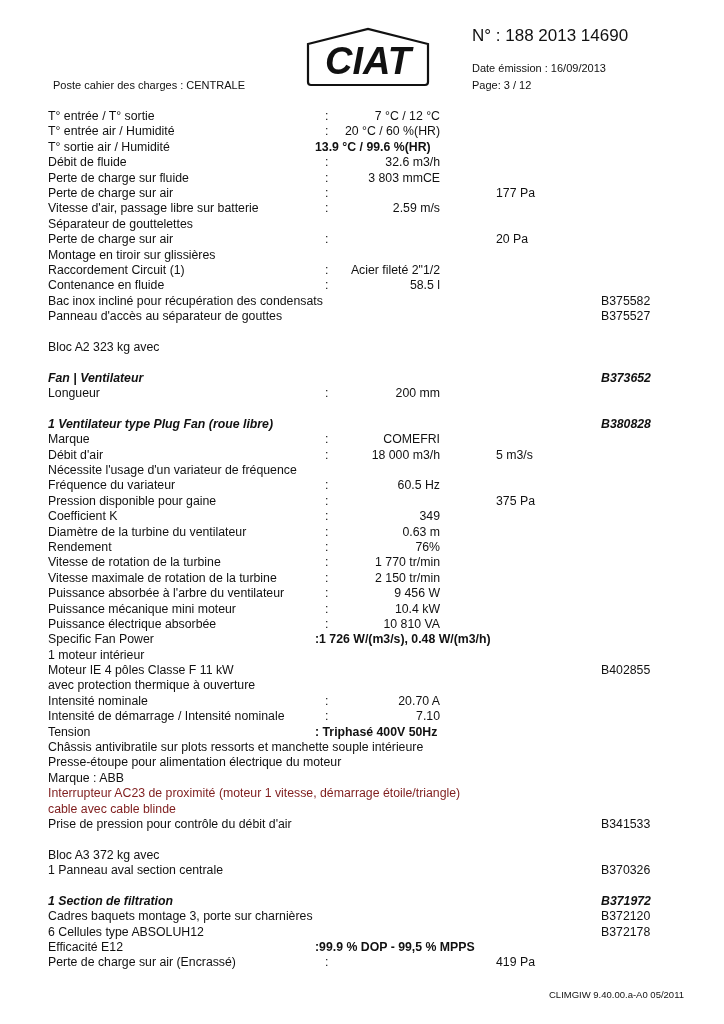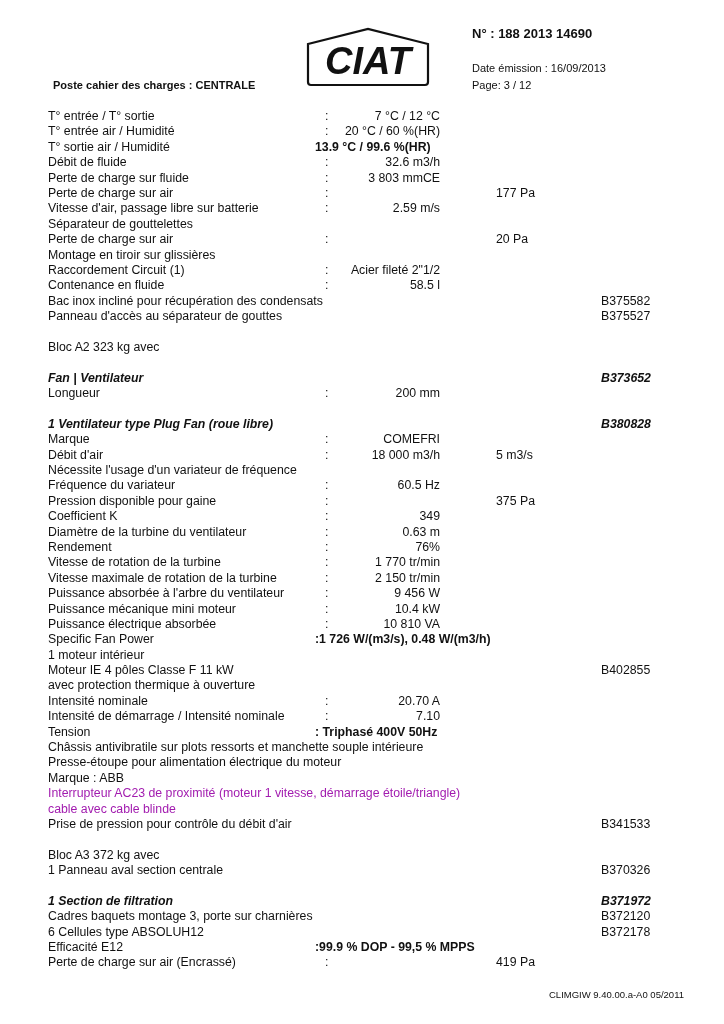--- a/index.html
+++ b/index.html
@@ -1,34 +1,34 @@
 <!DOCTYPE html>
 <html><head>
 <meta charset="utf-8">
 <style>
   html, body { margin:0; padding:0; background:#fff; }
   body { width:724px; height:1024px; position:relative; overflow:hidden;
          font-family:"Liberation Sans", sans-serif; color:#111; }
-  .hdr-left { position:absolute; left:53px; top:79px; font-size:11px; font-weight:bold; }
+  .hdr-left { position:absolute; left:53px; top:79px; font-size:11px; font-weight:normal; }
   .logo { position:absolute; left:304px; top:26px; width:128px; height:62px; }
-  .docno { position:absolute; left:472px; top:26px; font-size:13px; font-weight:bold; }
+  .docno { position:absolute; left:472px; top:26px; font-size:17px; font-weight:normal; }
   .date { position:absolute; left:472px; top:62px; font-size:11px; }
   .page { position:absolute; left:472px; top:79px; font-size:11px; }
   .footer { position:absolute; left:549px; top:989px; font-size:9.5px; }
   .rows { position:absolute; left:48px; top:109px; width:640px; }
   .row { position:relative; height:15.4px; font-size:12.3px; line-height:15.4px; white-space:nowrap; }
   .row.blank { height:15.4px; }
   .row .label { position:absolute; left:0; }
   .row .colon { position:absolute; left:277px; }
   .row .val { position:absolute; left:282px; width:110px; text-align:right; }
   .row .val.left { text-align:center; width:auto; left:267px;font-weight:bold; }
   .row .extra { position:absolute; left:448px; }
   .row .code { position:absolute; left:553px; }
   .row.bold { font-weight:bold;font-style:italic; }
-  .row.red { color:#a21caf; }
+  .row.red { color:#7f1d1d; }
 </style>
 </head>
 <body>
 
 <div class="hdr-left">Poste cahier des charges : CENTRALE</div>
 
 <svg class="logo" viewBox="0 0 128 62">
   <path d="M4 18 L64 3 L124 18 L124 56 Q124 59 121 59 L7 59 Q4 59 4 56 Z" fill="none" stroke="#111" stroke-width="2.2"></path>
   <text x="64" y="48" text-anchor="middle" font-family="Liberation Sans, sans-serif" font-weight="bold" font-style="italic" font-size="38" fill="#111">CIAT</text>
 </svg>

